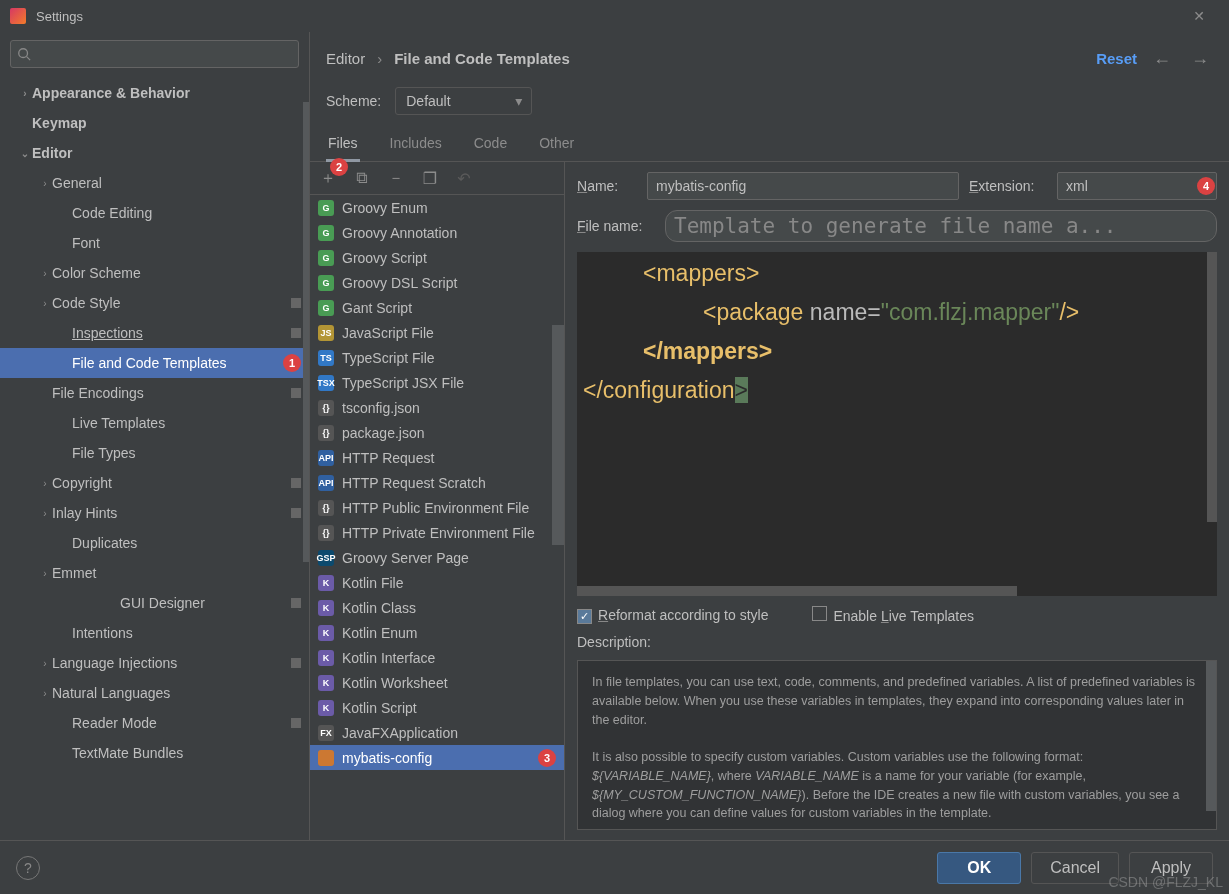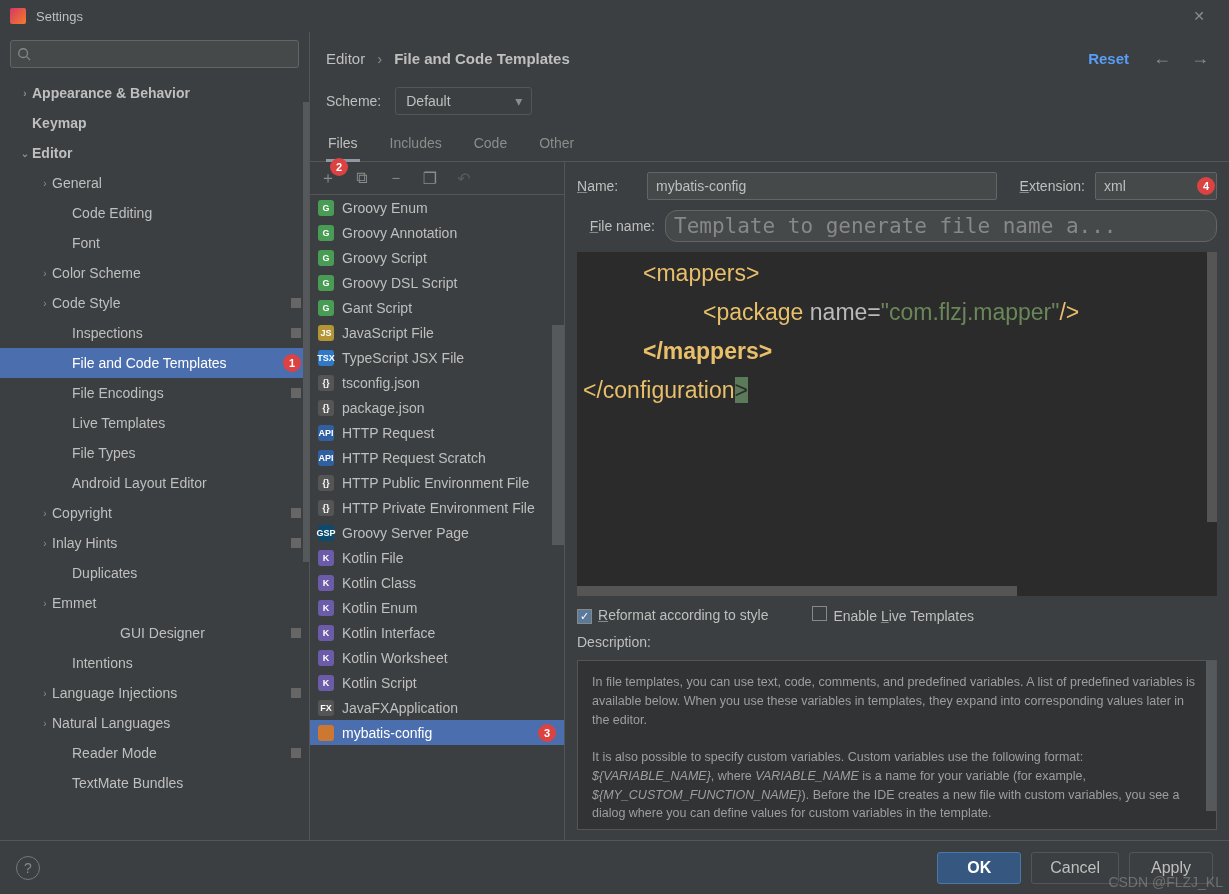--- a/index.html
+++ b/index.html
@@ -30,21 +30,21 @@
   .tree-row .lbl{flex:1;white-space:nowrap;overflow:hidden;text-overflow:ellipsis;}
   .tree-row .badge-square{width:10px;height:10px;background:#666;margin-left:6px;}
   .badge{background:var(--badge);color:#fff;border-radius:50%;width:18px;height:18px;font-size:11px;display:inline-flex;align-items:center;justify-content:center;font-weight:600;margin-left:4px;}
   .track{position:absolute;right:0;top:70px;bottom:0;width:6px;background:transparent;}
   .thumb{position:absolute;top:0;width:6px;height:460px;background:#56595b;}
   
   
   .main{flex:1;display:flex;flex-direction:column;background:var(--bg);min-width:0;}
   .crumbs{display:flex;align-items:center;gap:12px;padding:16px 16px 12px 16px;font-size:15px;}
   .crumbs .sep{color:var(--muted);}
-  .crumbs .reset{color:var(--link);font-weight:600;margin-left:auto;margin-right:8px;}
+  .crumbs .reset{color:var(--link);font-weight:600;margin-left:auto;}
   .crumbs .arrow{color:var(--muted);font-size:18px;padding:0 4px;}
   
   .scheme-row{display:flex;align-items:center;padding:6px 16px 14px 16px;gap:14px;font-size:14px;}
   .scheme-row select{background:var(--bg);border:1px solid var(--border);color:var(--text);padding:5px 80px 5px 10px;border-radius:3px;font-size:14px;appearance:none;}
   .scheme-select{position:relative;}
   .scheme-select::after{content:"▾";position:absolute;right:10px;top:6px;color:var(--muted);pointer-events:none;}
   
   .tabs{display:flex;gap:28px;padding:0 16px;border-bottom:1px solid var(--border);font-size:14px;}
   .tab{padding:6px 2px 10px 2px;color:var(--muted);position:relative;}
   .tab.active{color:var(--text);}
@@ -70,21 +70,21 @@
   .tpl-ico.kt{background:#6b5ba8;}
   .tpl-ico.fx{background:#555;}
   .tpl-ico.xml{background:#cc7832;}
   .tpl-track{position:absolute;right:0;top:0;bottom:0;width:12px;}
   .tpl-thumb{position:absolute;right:0;width:12px;background:#56595b;}
   
   
   .detail{flex:1;display:flex;flex-direction:column;padding:10px 12px;min-width:0;gap:10px;}
   .field-row{display:flex;align-items:center;gap:10px;font-size:14px;position:relative;}
   .field-row label{min-width:60px;}
-  .field-row label.wide{min-width:78px;text-align:right;}
+  .field-row label.wide{min-width:78px;}
   .field-row input{background:#45494a;border:1px solid #646464;color:var(--text);padding:5px 8px;border-radius:2px;font-size:14px;}
   input::placeholder{color:#888;font-family:"Consolas",monospace;}
   .under{text-decoration:underline;text-decoration-color:#888;}
   
   .editor{flex:1;min-height:160px;background:var(--panel);font-family:"Consolas","Courier New",monospace;font-size:23px;color:#e8bf6a;padding:2px 6px;overflow:hidden;position:relative;line-height:1.7;}
   .tag{color:#e8bf6a;}
   .attr{color:#bababa;}
   .str{color:#6a8759;}
   .lt{color:#e8bf6a;}
   .caret{background:#5a7a5a;color:#2b2b2b;}
@@ -152,46 +152,42 @@
         </div>
         <div class="tree-row" style="padding-left: 38px;">
           <span class="chev">›</span>
           <span class="lbl">Color Scheme</span>
         </div>
         <div class="tree-row" style="padding-left: 38px;">
           <span class="chev">›</span>
           <span class="lbl">Code Style</span>
           <span class="badge-square"></span>
         </div>
-        <div class="tree-row" style="padding-left: 58px;">
+        <div class="tree-row" style="padding-left: 58px; text-decoration: underline;">
           <span class="chev"></span>
           <span class="lbl">Inspections</span>
           <span class="badge-square"></span>
         </div>
         <div class="tree-row selected" style="padding-left: 58px;">
           <span class="chev"></span>
           <span class="lbl">File and Code Templates</span>
           <span class="badge">1</span>
         </div>
-        <div class="tree-row" style="padding-left: 58px;">
+        <div class="tree-row" style="padding-left: 38px;">
           <span class="chev"></span>
           <span class="lbl">File Encodings</span>
           <span class="badge-square"></span>
         </div>
         <div class="tree-row" style="padding-left: 58px;">
           <span class="chev"></span>
           <span class="lbl">Live Templates</span>
         </div>
         <div class="tree-row" style="padding-left: 58px;">
           <span class="chev"></span>
           <span class="lbl">File Types</span>
-        </div>
-        <div class="tree-row" style="padding-left: 58px;">
-          <span class="chev"></span>
-          <span class="lbl">Android Layout Editor</span>
         </div>
         <div class="tree-row" style="padding-left: 38px;">
           <span class="chev">›</span>
           <span class="lbl">Copyright</span>
           <span class="badge-square"></span>
         </div>
         <div class="tree-row" style="padding-left: 38px;">
           <span class="chev">›</span>
           <span class="lbl">Inlay Hints</span>
           <span class="badge-square"></span>
@@ -292,20 +288,24 @@
             </div>
             <div class="tpl-row">
               <span class="tpl-ico g">G</span>
               <span>Gant Script</span>
             </div>
             <div class="tpl-row">
               <span class="tpl-ico js">JS</span>
               <span>JavaScript File</span>
             </div>
             <div class="tpl-row">
+              <span class="tpl-ico ts">TS</span>
+              <span>TypeScript File</span>
+            </div>
+            <div class="tpl-row">
               <span class="tpl-ico tsx">TSX</span>
               <span>TypeScript JSX File</span>
             </div>
             <div class="tpl-row">
               <span class="tpl-ico jf">{}</span>
               <span>tsconfig.json</span>
             </div>
             <div class="tpl-row">
               <span class="tpl-ico jf">{}</span>
               <span>package.json</span>
@@ -364,21 +364,21 @@
               <span class="badge" style="margin-left:auto">3</span>
             </div>
           </div>
       </div>
 
       <div class="detail">
         <div class="field-row">
           <label><span class="under">N</span><span>ame:</span></label>
           <input style="flex: 1 1 0%; min-width: 0px;" value="mybatis-config">
           <label class="wide"><span class="under">E</span>xtension:</label>
-          <input style="width: 122px;" value="xml">
+          <input style="width: 160px;" value="xml">
           <span class="badge" style="position:absolute;right:2px;">4</span>
         </div>
         <div class="field-row">
           <label class="wide"><span class="under">F</span>ile name:</label>
           <input style="flex: 1 1 0%; font-family: Consolas, monospace; font-size: 21px; padding: 3px 8px; border-radius: 12px;" placeholder="Template to generate file name a...">
         </div>
 
         <div class="editor">
 <div style="padding-left:60px;"><span class="lt">&lt;mappers&gt;</span></div>
 <div style="padding-left:120px;"><span class="lt">&lt;</span><span class="tag">package </span><span class="attr">name</span><span class="attr">=</span><span class="str">"com.flzj.mapper"</span><span class="lt">/&gt;</span></div>

